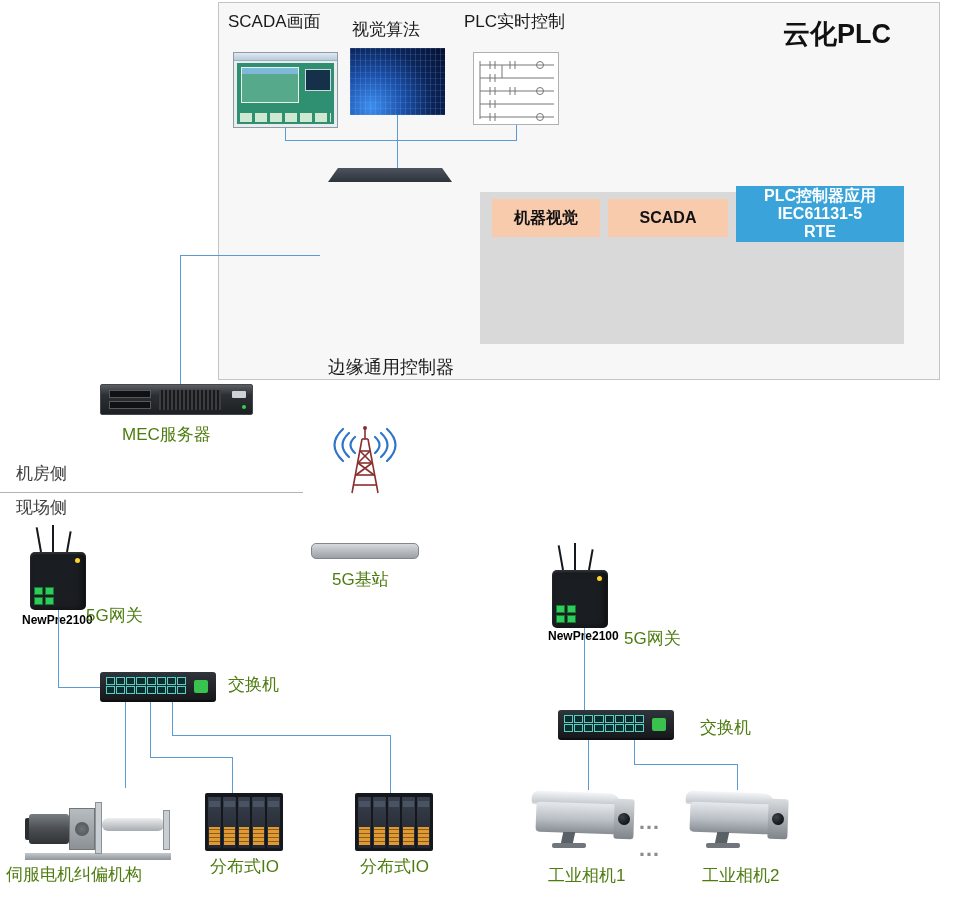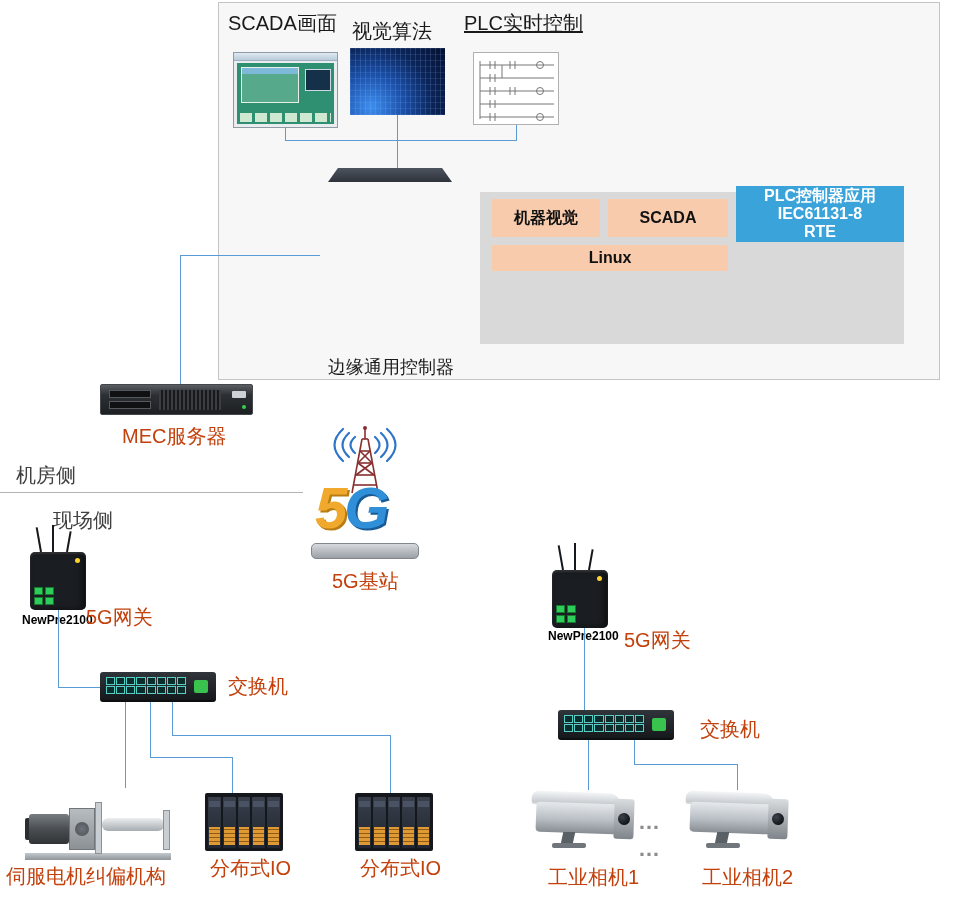--- a/index.html
+++ b/index.html
@@ -6,22 +6,22 @@
   html,body { background:#ffffff; }
   body { font-family:"Liberation Sans","DejaVu Sans",sans-serif; }
   .canvas { position:relative; width:962px; height:904px; background:#fff; overflow:hidden; }
   .abs { position:absolute; }
 
   
   .line { position:absolute; background:#5b9bd5; }
   .divider { position:absolute; background:#b3b3b3; }
 
   
-  .lbl { position:absolute; font-size:20px; color:#1a1a1a; white-space:nowrap; }
-  .lbl.gray  { color:#c2410c; }
+  .lbl { position:absolute; font-size:17px; color:#1a1a1a; white-space:nowrap; }
+  .lbl.gray  { color:#4d7c0f; }
   .lbl.zone  { color:#404040; }
   .lbl.model { font-size:12px; font-weight:700; color:#000; }
   .ellipsis  { position:absolute; font-size:22px; font-weight:700; color:#8c8c8c;
                line-height:27px; white-space:pre-line; }
 
   
   .cloud-box   { left:218px; top:2px; width:722px; height:378px; background:#f7f7f7; border:1px solid #c4c4c4; }
   .cloud-title { left:783px; top:16px; font-size:27px; font-weight:700; color:#111; }
 
   
@@ -153,24 +153,25 @@
               background:radial-gradient(circle at 35% 35%, #3b434c, #121519 70%); }
   .cam-mount { position:absolute; left:30px; top:42px; width:12px; height:12px; background:#596066; transform:skewX(-12deg); }
   .cam-base  { position:absolute; left:20px; top:53px; width:34px; height:5px; background:#70767c; border-radius:2px; }
 </style>
 </head>
 <body>
 
 <div class="canvas">
 
   <div class="abs cloud-box"></div>
+  <div class="abs cloud-title">云化PLC</div>
 
   <div class="lbl" style="left:228px; top:10px;">SCADA画面</div>
   <div class="lbl" style="left:352px; top:18px;">视觉算法</div>
-  <div class="lbl" style="left:464px; top:10px;text-decoration:underline;">PLC实时控制</div>
+  <div class="lbl" style="left:464px; top:10px;">PLC实时控制</div>
 
   <div class="abs scr-scada">
     <div class="sc-bar"></div>
     <div class="sc-body">
       <div class="sc-win"></div>
       <div class="sc-panel"></div>
       <div class="sc-strip"></div>
     </div>
   </div>
 
@@ -213,39 +214,38 @@
   <div class="line" style="left:285px; top:140px; width:232px; height:1px;"></div>
   <div class="line" style="left:397px; top:140px; width:1px; height:28px;"></div>
 
   <div class="abs ctrl-top"></div>
   <div class="lbl" style="left:328px; top:355px; font-size:18px;">边缘通用控制器</div>
 
   <div class="abs stack-panel"></div>
   <div class="sb sb-scada">SCADA</div>
   <div class="sb sb-mv">机器视觉</div>
   <div class="sb sb-plc">PLC控制器应用
-IEC61131-8
+IEC61131-5
 RTE</div>
-  <div class="sb sb-linux">Linux</div>
 
   <div class="line" style="left:180px; top:255px; width:140px; height:1px;"></div>
   <div class="line" style="left:180px; top:255px; width:1px; height:129px;"></div>
 
   <div class="abs mec">
     <div class="mec-bay1"></div>
     <div class="mec-bay2"></div>
     <div class="mec-vent"></div>
     <div class="mec-badge"></div>
     <div class="mec-led"></div>
   </div>
   <div class="lbl gray" style="left:122px; top:423px;">MEC服务器</div>
 
   <div class="lbl zone" style="left:16px; top:462px;">机房侧</div>
   <div class="divider" style="left:0; top:492px; width:303px; height:1px;"></div>
-  <div class="lbl zone" style="left:16px; top:507px;margin-left:37px;">现场侧</div>
+  <div class="lbl zone" style="left:16px; top:496px;">现场侧</div>
 
   <div class="abs bts">
     <svg width="125" height="80" viewBox="0 0 125 80">
       <g stroke="#8a2f2f" stroke-width="1.6" fill="none">
         <line x1="62" y1="6" x2="62" y2="16"></line>
         <line x1="59" y1="16" x2="49" y2="70"></line>
         <line x1="65" y1="16" x2="75" y2="70"></line>
         <line x1="59" y1="16" x2="65" y2="16"></line>
         <line x1="57" y1="28" x2="67" y2="28"></line>
         <line x1="55" y1="40" x2="69" y2="40"></line>
@@ -259,23 +259,20 @@
       <g stroke="#2e74c9" stroke-width="2.2" fill="none" stroke-linecap="round">
         <path d="M52,14 Q43,22 52,30"></path>
         <path d="M46,10 Q33,22 46,34"></path>
         <path d="M40,6 Q23,22 40,38"></path>
         <path d="M72,14 Q81,22 72,30"></path>
         <path d="M78,10 Q91,22 78,34"></path>
         <path d="M84,6 Q101,22 84,38"></path>
       </g>
       <circle cx="62" cy="5" r="2" fill="#8a2f2f"></circle>
     </svg>
-    <div class="bts-5g">
-      <span class="five">5</span><span class="gee">G</span>
-    </div>
     <div class="bts-phone"></div>
   </div>
   <div class="lbl gray" style="left:332px; top:568px;">5G基站</div>
 
   <div class="abs gw gw-left">
     <div class="gw-ant gw-a1"></div>
     <div class="gw-ant gw-a2"></div>
     <div class="gw-ant gw-a3"></div>
     <div class="gw-body">
       <div class="gw-ports">

